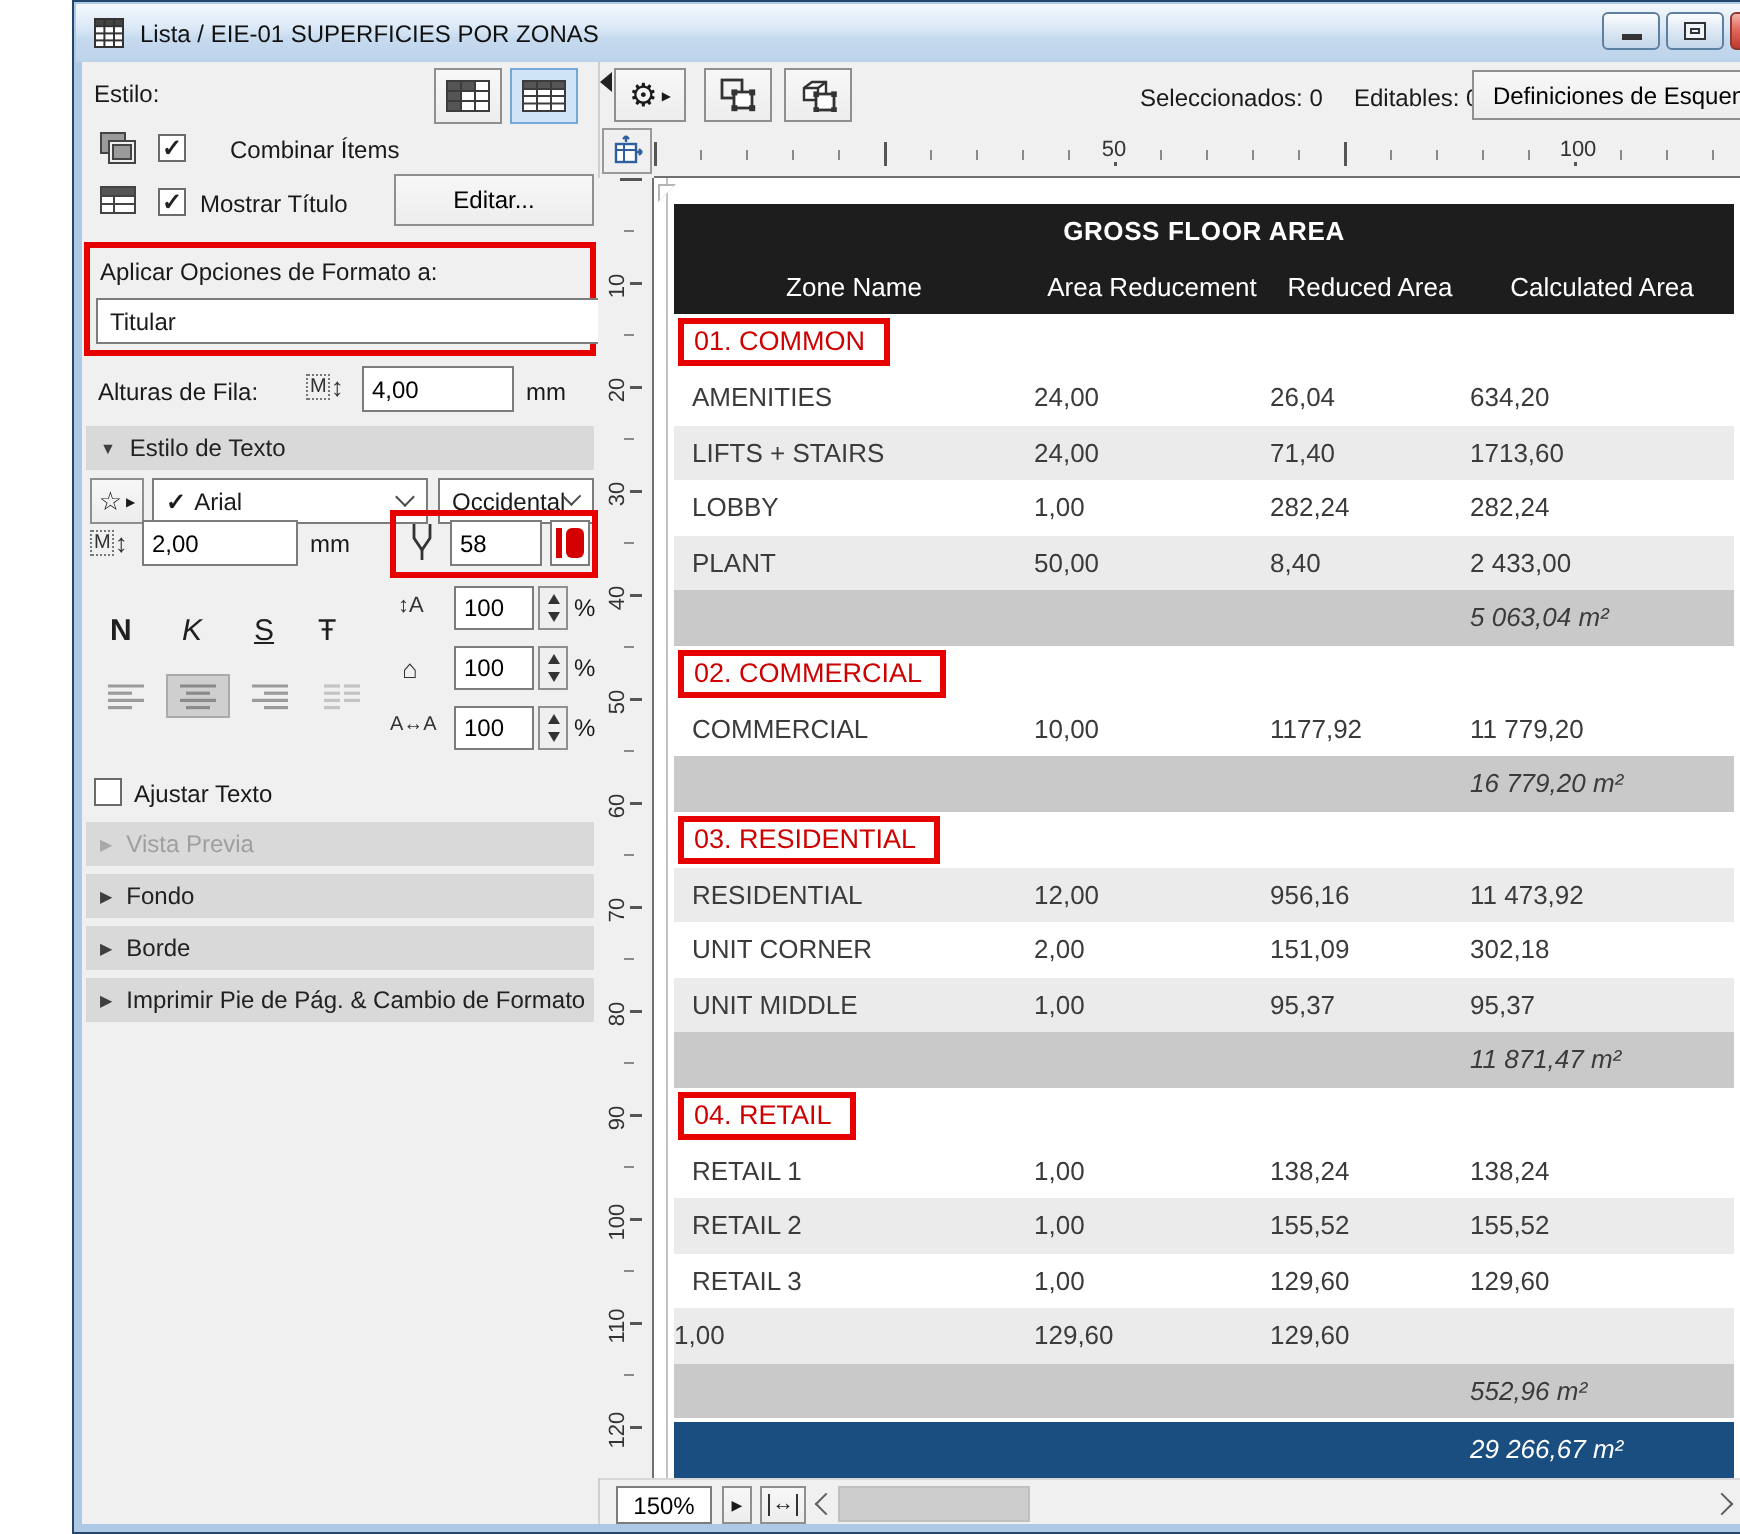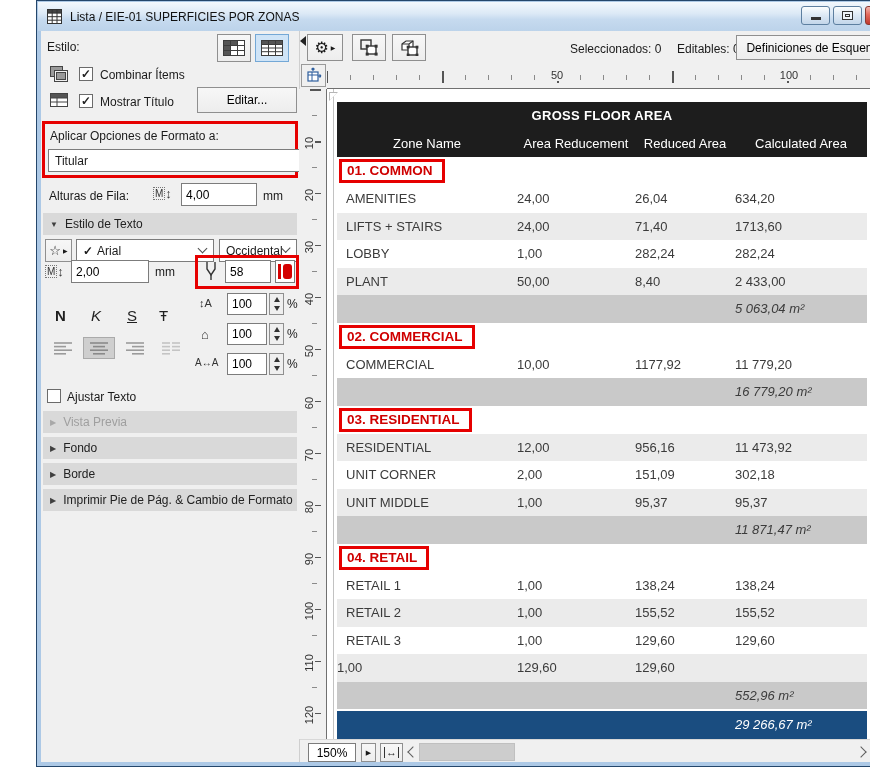--- a/index.html
+++ b/index.html
@@ -85,21 +85,21 @@
   .t-black{ background:#1d1d1d; color:#fff; }
   .t-title{ height:27px; display:flex; align-items:center; justify-content:center;
     font-weight:bold; letter-spacing:.3px; }
   .tgrid{ display:grid; grid-template-columns:180px 118px 100px 132px; align-items:center; }
   .t-cols{ height:28px; }
   .t-cols > div{ text-align:center; }
   .trow{ height:27.5px; }
   .trow.g{ background:#ebebeb; }
   .trow .c1{ padding-left:9px; }
   .tgroup{ height:28px; display:flex; align-items:center; background:#fff; }
-  .glabel{ border:3px solid #e60000; color:#cf0000; font-weight:bold;
+  .glabel{ border:3px solid #e60000; color:#cf0000; font-weight:normal;
     padding:1px 9px 2px 5px; margin-left:2px; font-size:13.5px; }
   .tsub{ height:27.5px; background:#c9c9c9; }
   .tsub .c4, .ttotal .c4{ font-style:italic; }
   .ttotal{ height:27.5px; background:#1a4d80; color:#fff; margin-top:2px; }
   
   .sbar{ background:#f1f1f1; position:absolute; }
   .sb-thumb{ background:#cdcdcd; border:1px solid #c0c0c0; position:absolute; }
   .chevu,.chevd,.chevl,.chevr{ width:8px; height:8px; border-right:1.7px solid #5e5e5e;
     border-bottom:1.7px solid #5e5e5e; display:inline-block; }
   .chevu{ transform:rotate(-135deg); margin-top:4px; }
@@ -171,21 +171,21 @@
       </div>
 
       <svg class="abs" width="18" height="16" viewBox="0 0 18 16" style="left:9px;top:35px;">
         <rect x="0.5" y="0.5" width="12" height="10" fill="#9a9a9a" stroke="#444"></rect>
         <rect x="4.5" y="4.5" width="13" height="11" fill="#f0f0f0" stroke="#444"></rect>
         <rect x="6.5" y="6.5" width="9" height="7" fill="#9a9a9a" stroke="#444"></rect>
       </svg>
       <span class="abs cb" style="left:38px;top:36px;">
           <i style="font-style:normal;">✓</i>
         </span>
-      <span class="abs" style="left:59px;top:37px;">Combinar Ítems</span>
+      <span class="abs" style="left:74px;top:37px;">Combinar Ítems</span>
 
       <svg class="abs" width="18" height="14" viewBox="0 0 18 14" style="left:9px;top:62px;">
         <rect x="0.5" y="0.5" width="17" height="13" fill="#fff" stroke="#444"></rect>
         <rect x="0.5" y="0.5" width="17" height="4.5" fill="#555" stroke="#444"></rect>
         <line x1="7" y1="5" x2="7" y2="13.5" stroke="#444"></line>
         <line x1="0.5" y1="9" x2="17.5" y2="9" stroke="#444"></line>
       </svg>
       <span class="abs cb" style="left:38px;top:63px;">
           <i style="font-style:normal;">✓</i>
         </span>

